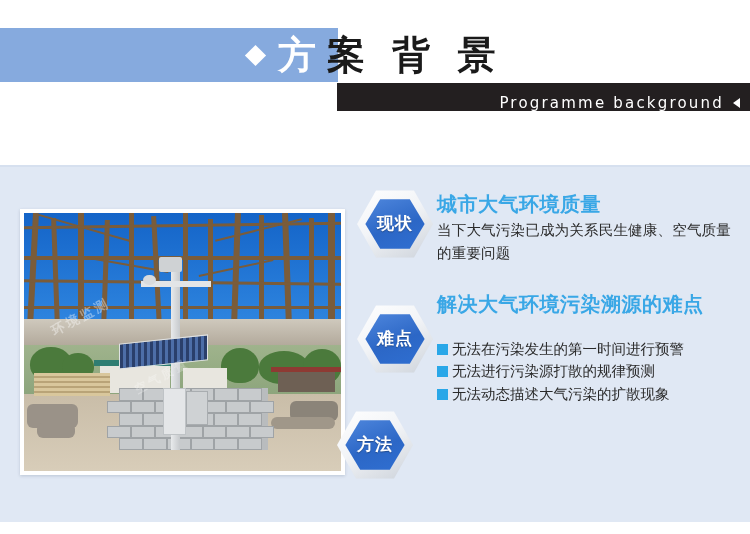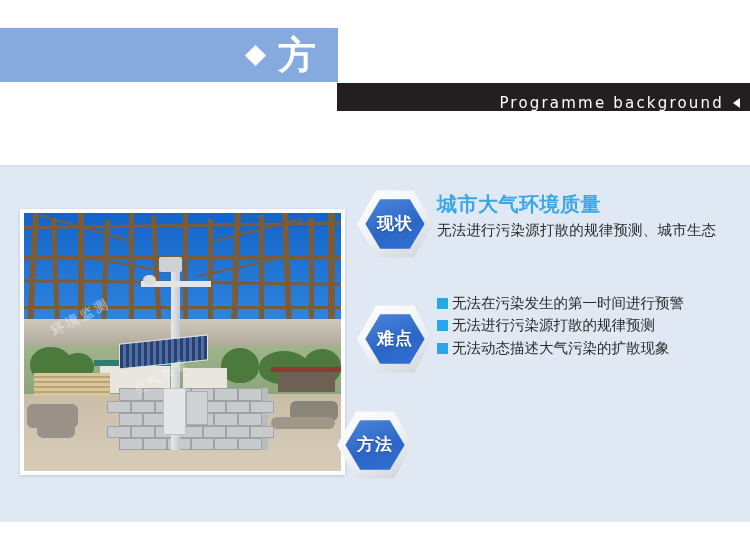--- a/index.html
+++ b/index.html
@@ -139,21 +139,21 @@
   
   .block { position:absolute; }
   .blk-title {
     color:#39a7e6; font-size:20px; font-weight:bold;
     letter-spacing:.5px; line-height:1.5; white-space:nowrap;
   }
   .blk-line {
     color:#2b2b2b; font-size:14.5px; line-height:1.62;
     letter-spacing:.2px;
   }
-  .bullets { margin-top:3px; }
+  .bullets { margin-top:19px; }
   .bullet-row {
     display:flex; align-items:center; gap:4px;
     line-height:1.55; white-space:nowrap;
   }
   .bullet-sq {
     flex:0 0 auto; width:11px; height:11px; background:#29a7e8; display:block;
   }
   .bullet-txt { color:#2b2b2b; font-size:14.5px; }
   .blk-accent {
     color:#4fb3ea; font-size:15px; line-height:1.68;
@@ -165,20 +165,21 @@
 
 <div id="page">
 
   <div class="header">
 
     <div class="hdr-blue-bar"></div>
 
     <div class="hdr-title-zh">
       <span class="hdr-diamond"></span>
       <span class="zh-white">方</span>
+      <span class="zh-black">案 背 景</span>
     </div>
 
     <div class="hdr-black-bar"></div>
     <div class="hdr-sub-en">
       <span>Programme background</span>
       <span class="hdr-arrow"></span>
     </div>
   </div>
 
   <div class="panel">
@@ -285,31 +286,33 @@
 
     <div class="hex-badge" style="left:357px;top:22px;">
       <div class="hex-outer"></div>
       <div class="hex-inner">
         <span class="hex-label">现状</span>
       </div>
     </div>
 
     <div class="block" style="left:437px;top:22px;width:305px;">
       <div class="blk-title">城市大气环境质量</div>
-      <div class="blk-line">无法进行污染源打散的规律预测、城市生态</div>
+      <div class="blk-line">当下大气污染已成为关系民生健康、空气质量</div>
+      <div class="blk-line">的重要问题</div>
     </div>
 
     <div class="hex-badge" style="left:357px;top:137px;">
       <div class="hex-outer"></div>
       <div class="hex-inner">
         <span class="hex-label">难点</span>
       </div>
     </div>
 
     <div class="block" style="left:437px;top:122px;width:305px;">
+      <div class="blk-title">解决大气环境污染溯源的难点</div>
       <div class="bullets">
         <div class="bullet-row">
           <span class="bullet-sq"></span>
           <span class="bullet-txt">无法在污染发生的第一时间进行预警</span>
         </div>
         <div class="bullet-row">
           <span class="bullet-sq"></span>
           <span class="bullet-txt">无法进行污染源打散的规律预测</span>
         </div>
         <div class="bullet-row">

